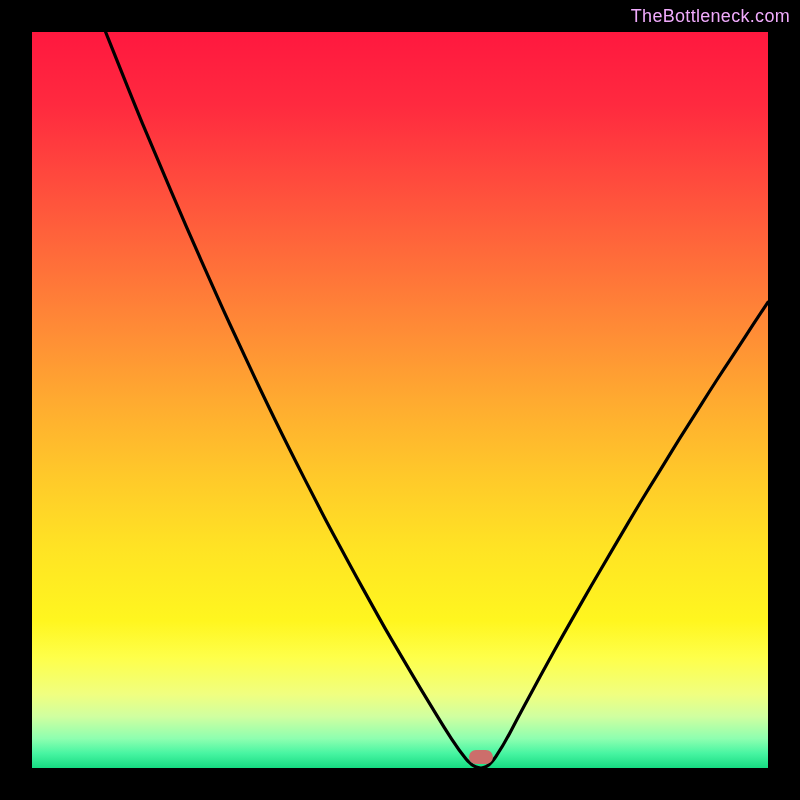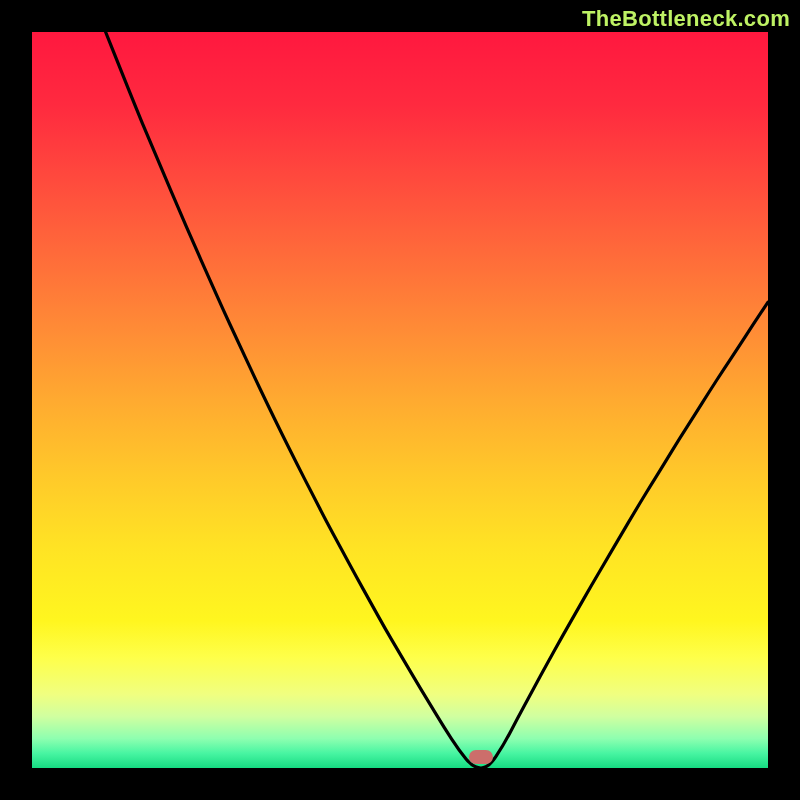--- a/index.html
+++ b/index.html
@@ -22,23 +22,23 @@
     left: 32px;
     top: 32px;
     width: 736px;
     height: 736px;
     overflow: hidden;
   }
   .watermark {
     position: absolute;
     top: 6px;
     right: 10px;
-    color: #bef264;
-    font-size: 22px;
-    font-weight: 700;
+    color: #f0abfc;
+    font-size: 18px;
+    font-weight: 400;
     letter-spacing: 0.3px;
     user-select: none;
     z-index: 5;
   }
   svg.chart {
     width: 736px;
     height: 736px;
     display: block;
   }
 </style>

